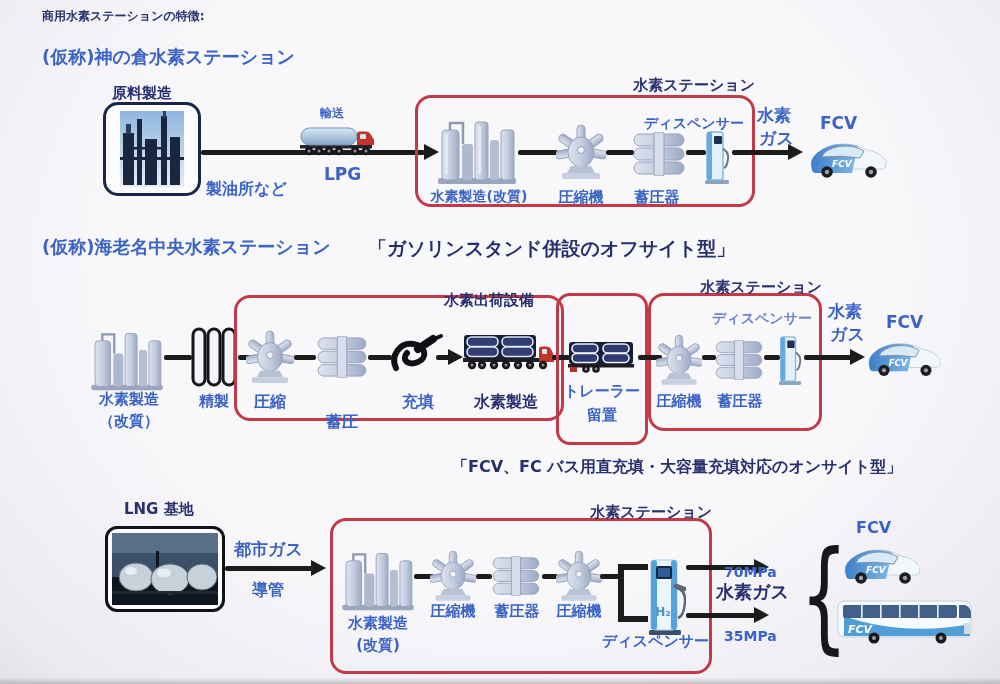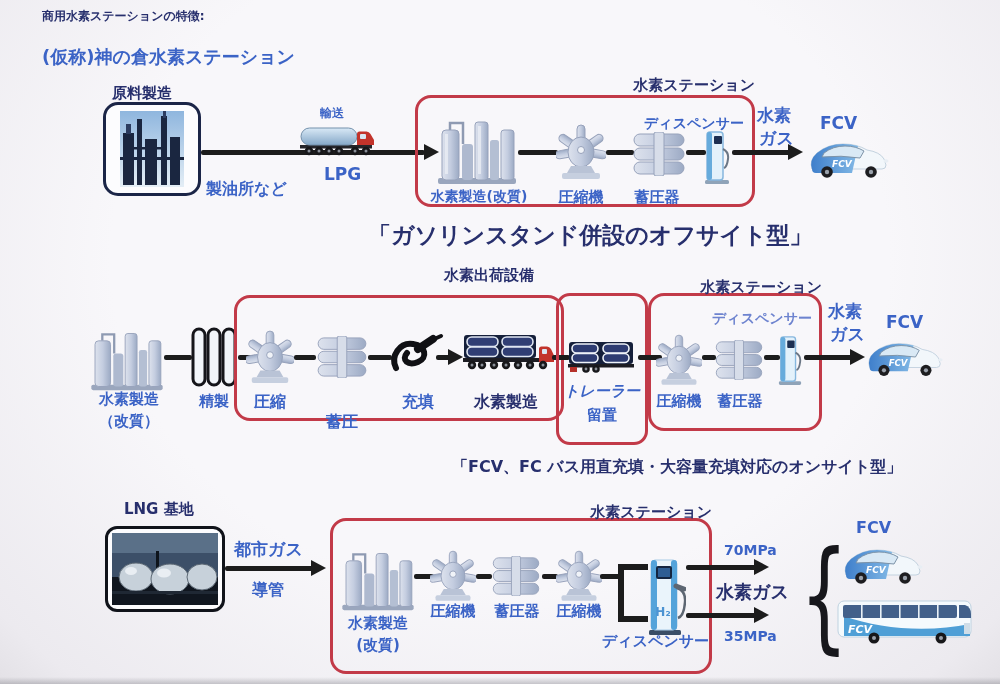--- a/index.html
+++ b/index.html
@@ -178,21 +178,22 @@
     <path d="M8,33 q-3,-9 5,-16 q11,-9 26,-9 q8,0 15,2 l-6,27 H12 q-4,0 -4,-4 z" fill="url(#gCar)"></path>
     <path d="M20,17 q9,-7 21,-7 q11,0 19,5 l-4,7 q-19,-3 -38,-1 z" fill="#d9e9f5" stroke="#7d93a8" stroke-width="1"></path>
     <text x="28" y="31" font-size="9" font-weight="bold" font-style="italic" fill="#ffffff">FCV</text>
     <circle cx="23" cy="36" r="5.8" fill="#1d1d20"></circle>
       <circle cx="67" cy="36" r="5.8" fill="#1d1d20"></circle>
     <circle cx="23" cy="36" r="2.2" fill="#9aa1ab"></circle>
       <circle cx="67" cy="36" r="2.2" fill="#9aa1ab"></circle>
     <ellipse cx="82" cy="25" rx="2.5" ry="1.8" fill="#e8eef4"></ellipse>
   </svg>
 
-  <div class="lblN" style="left:368px;top:220px;font-size:23px;">「ガソリンスタンド併設のオフサイト型」</div>
+  <div class="lblB" style="left:42px;top:235px;font-size:18px;">(仮称)海老名中央水素ステーション</div>
+  <div class="lblN" style="left:368px;top:236px;font-size:19px;">「ガソリンスタンド併設のオフサイト型」</div>
 
   <svg class="abs" style="left:88px;top:328px;" width="78" height="64" viewBox="0 0 82 70">
     <rect x="2" y="62" width="78" height="6" rx="2" fill="#9aa6bd"></rect>
     <path d="M14,14 v-7 h13 v21" stroke="#8e9ab2" stroke-width="2.5" fill="none"></path>
     <rect x="6" y="14" width="17" height="50" rx="4" fill="url(#gCyl)" stroke="#97a2bb" stroke-width="1"></rect>
     <rect x="26" y="28" width="11" height="36" rx="3" fill="#aeb9cf"></rect>
     <rect x="39" y="6" width="13" height="58" rx="3" fill="url(#gCyl)" stroke="#97a2bb" stroke-width="1"></rect>
     <rect x="54" y="24" width="9" height="40" rx="2.5" fill="#b4bfd3"></rect>
     <rect x="65" y="14" width="13" height="50" rx="3" fill="url(#gCyl)" stroke="#97a2bb" stroke-width="1"></rect>
   </svg>
@@ -204,21 +205,21 @@
   <svg class="abs" style="left:190px;top:326px;" width="48" height="62" viewBox="0 0 48 62">
     <g fill="#f2f5fa" stroke="#15151a" stroke-width="3">
       <rect x="3" y="3" width="12" height="56" rx="6"></rect>
       <rect x="18" y="3" width="12" height="56" rx="6"></rect>
       <rect x="33" y="3" width="12" height="56" rx="6"></rect>
     </g>
   </svg>
   <div class="cap" style="left:186px;top:392px;width:56px;font-size:15px;">精製</div>
 
   <div class="redbox" style="left:234px;top:295px;width:330px;height:126px;"></div>
-  <div class="boxlabel" style="left:234px;top:266px;width:300px;">水素出荷設備</div>
+  <div class="boxlabel" style="left:234px;top:291px;width:300px;">水素出荷設備</div>
 
   <div class="line" style="left:238px;top:355px;width:16px;"></div>
   <svg class="abs" style="left:246px;top:330px;" width="48" height="54" viewBox="0 0 50 56">
     <g fill="url(#gCyl)" stroke="#97a2bb" stroke-width="1">
       <rect x="21" y="1" width="8" height="17" rx="4"></rect>
       <rect x="21" y="1" width="8" height="17" rx="4" transform="rotate(55 25 27)"></rect>
       <rect x="21" y="1" width="8" height="17" rx="4" transform="rotate(-55 25 27)"></rect>
       <rect x="21" y="1" width="8" height="17" rx="4" transform="rotate(100 25 27)"></rect>
       <rect x="21" y="1" width="8" height="17" rx="4" transform="rotate(-100 25 27)"></rect>
     </g>
@@ -294,21 +295,21 @@
       <rect x="6" y="13.5" width="26" height="9" rx="4.5"></rect>
       <rect x="37" y="4" width="26" height="9" rx="4.5"></rect>
       <rect x="37" y="13.5" width="26" height="9" rx="4.5"></rect>
     </g>
     <rect x="4" y="27" width="7" height="5" fill="#b5302a"></rect>
     <circle cx="20" cy="29" r="3.8" fill="#17171a"></circle>
       <circle cx="30" cy="29" r="3.8" fill="#17171a"></circle>
     <circle cx="20" cy="29" r="1.4" fill="#8a8f98"></circle>
       <circle cx="30" cy="29" r="1.4" fill="#8a8f98"></circle>
   </svg>
-  <div class="cap" style="left:556px;top:382px;width:92px;font-size:15px;font-style:italic;">トレーラー</div>
+  <div class="cap" style="left:556px;top:382px;width:92px;font-size:15px;">トレーラー</div>
   <div class="cap" style="left:556px;top:406px;width:92px;font-size:15px;">留置</div>
 
   <div class="redbox" style="left:648px;top:293px;width:174px;height:138px;"></div>
   <div class="boxlabel" style="left:648px;top:278px;width:174px;">水素ステーション</div>
 
   <div class="line" style="left:638px;top:355px;width:24px;"></div>
   <svg class="abs" style="left:656px;top:334px;" width="46" height="52" viewBox="0 0 50 56">
     <g fill="url(#gCyl)" stroke="#97a2bb" stroke-width="1">
       <rect x="21" y="1" width="8" height="17" rx="4"></rect>
       <rect x="21" y="1" width="8" height="17" rx="4" transform="rotate(55 25 27)"></rect>
@@ -461,21 +462,21 @@
     <path d="M31,30 q9,3 8,14 q-1,14 -7,16" stroke="#5d6672" stroke-width="2.5" fill="none"></path>
     <path d="M30,28 l8,3" stroke="#5d6672" stroke-width="5" stroke-linecap="round"></path>
   </svg>
   <div class="lblB" style="left:602px;top:632px;font-size:15px;">ディスペンサー</div>
 
   <div class="line" style="left:686px;top:565px;width:70px;"></div>
   <div class="ah" style="left:754px;top:559px;"></div>
   <div class="line" style="left:686px;top:613px;width:70px;"></div>
   <div class="ah" style="left:754px;top:607px;"></div>
 
-  <div class="lblB" style="left:724px;top:542px;font-size:14px;">70MPa</div>
+  <div class="lblB" style="left:724px;top:564px;font-size:14px;">70MPa</div>
   <div class="lblB" style="left:724px;top:628px;font-size:14px;">35MPa</div>
   <div class="lblN" style="left:716px;top:580px;font-size:18px;">水素ガス</div>
 
   <div class="brace" style="left:800px;top:540px;">{</div>
 
   <div class="lblB" style="left:856px;top:518px;font-size:16px;">FCV</div>
   <svg class="abs" style="left:838px;top:542px;" width="88" height="44" viewBox="0 0 88 44">
     <path d="M8,33 q-3,-9 5,-16 q11,-9 26,-9 q14,0 24,6 q13,2 17,9 l2,6 q0,4 -4,4 H12 q-4,0 -4,-4 z" fill="#f2f7fb" stroke="#c3d2df" stroke-width="1"></path>
     <path d="M8,33 q-3,-9 5,-16 q11,-9 26,-9 q8,0 15,2 l-6,27 H12 q-4,0 -4,-4 z" fill="url(#gCar)"></path>
     <path d="M20,17 q9,-7 21,-7 q11,0 19,5 l-4,7 q-19,-3 -38,-1 z" fill="#d9e9f5" stroke="#7d93a8" stroke-width="1"></path>

